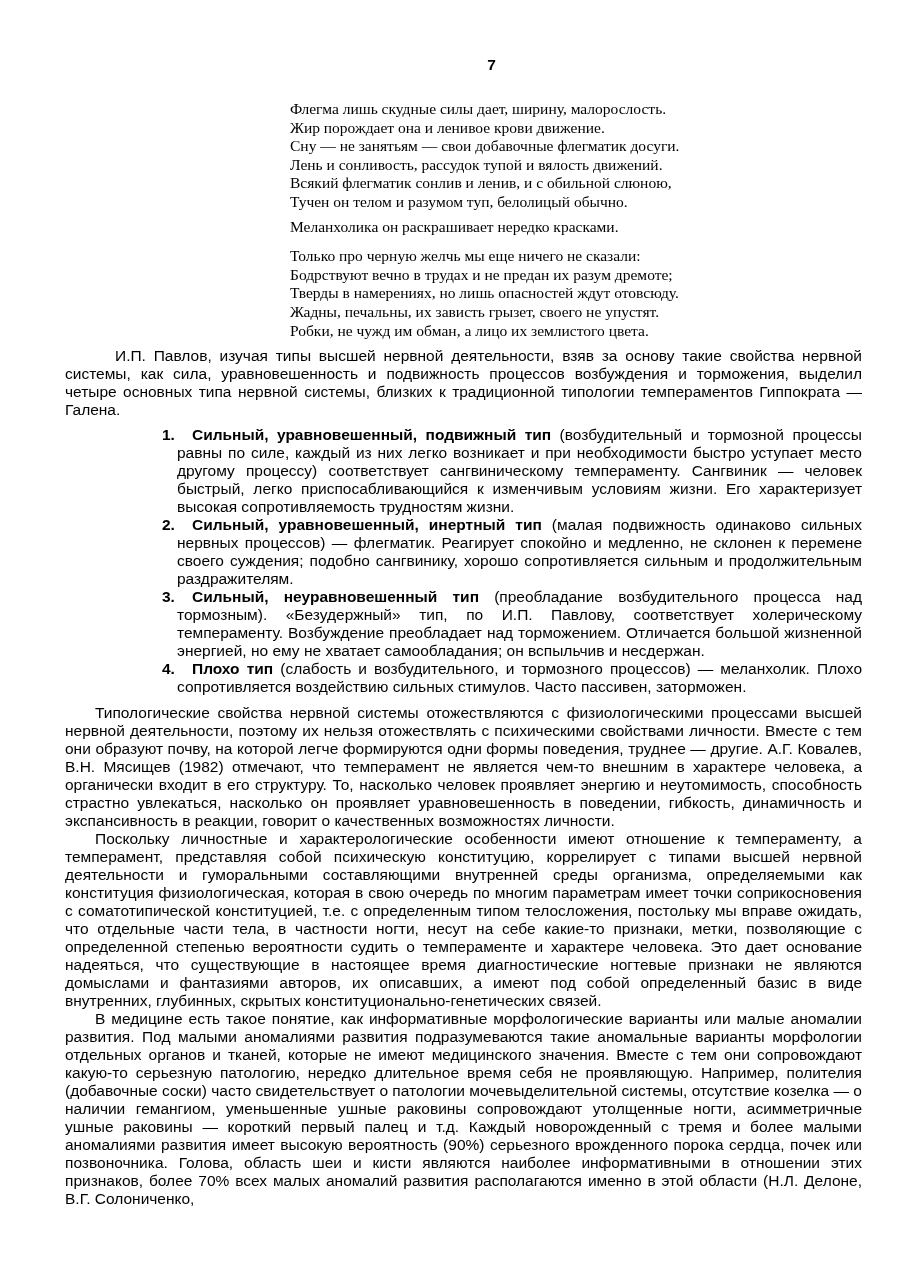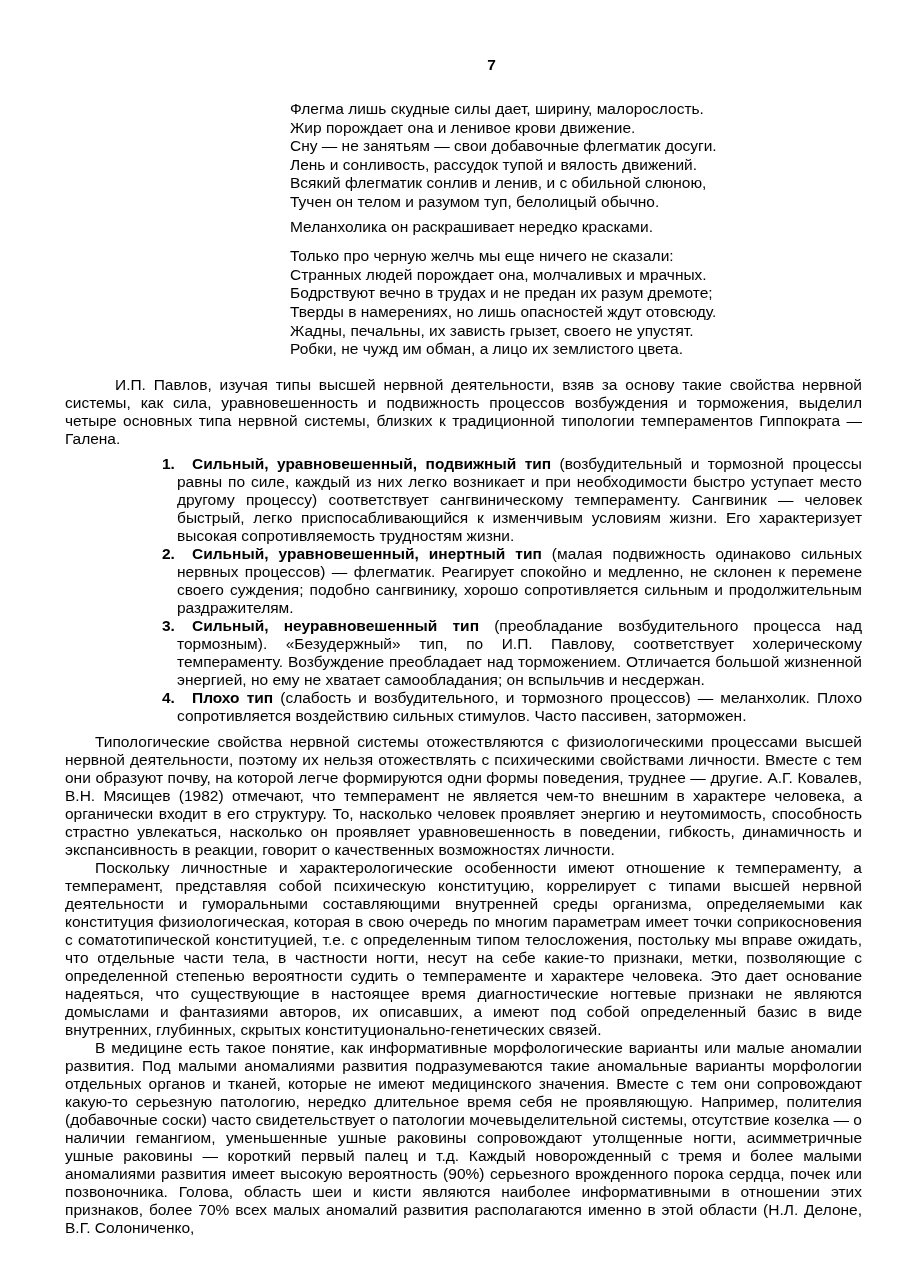--- a/index.html
+++ b/index.html
@@ -21,33 +21,33 @@
     font-weight: bold;
     font-size: 15.5px;
     line-height: 18px;
     margin: 0 0 26px 0;
   }
   .poem {
     margin-left: 225px;
     font-size: 15.5px;
     line-height: 18.6px;
   }
-  .stanza { margin: 0 0 6px 0; }
+  .stanza { margin: 0 0 6px 0; font-family: Liberation Serif, serif; }
   .stanza.gap-after { margin-bottom: 11px; }
   .poem-line { white-space: nowrap; }
   .body-text {
     font-size: 15.5px;
     line-height: 18px;
     text-align: justify;
   }
   p.para {
     margin: 0;
     text-indent: 30px;
   }
-  p.para.first-para { text-indent: 50px; margin-top: 17px; }
+  p.para.first-para { text-indent: 50px; margin-top: 7px; }
   .types-list {
     margin: 7px 0 8px 0;
   }
   .list-item {
     position: relative;
     margin-left: 112px;
     text-indent: 15px;
     text-align: justify;
   }
   .list-num {
@@ -73,21 +73,20 @@
       <div class="poem-line">Сну — не занятьям — свои добавочные флегматик досуги.</div>
       <div class="poem-line">Лень и сонливость, рассудок тупой и вялость движений.</div>
       <div class="poem-line">Всякий флегматик сонлив и ленив, и с обильной слюною,</div>
       <div class="poem-line">Тучен он телом и разумом туп, белолицый обычно.</div>
     </div>
     <div class="stanza gap-after">
       <div class="poem-line">Меланхолика он раскрашивает нередко красками.</div>
     </div>
     <div class="stanza">
       <div class="poem-line">Только про черную желчь мы еще ничего не сказали:</div>
-      <div class="poem-line">Странных людей порождает она, молчаливых и мрачных.</div>
       <div class="poem-line">Бодрствуют вечно в трудах и не предан их разум дремоте;</div>
       <div class="poem-line">Тверды в намерениях, но лишь опасностей ждут отовсюду.</div>
       <div class="poem-line">Жадны, печальны, их зависть грызет, своего не упустят.</div>
       <div class="poem-line">Робки, не чужд им обман, а лицо их землистого цвета.</div>
     </div>
   </div>
 
   <div class="body-text">
 
     <p class="para first-para">И.П. Павлов, изучая типы высшей нервной деятельности, взяв за основу такие свойства нервной системы, как сила, уравновешенность и подвижность процессов возбуждения и торможения, выделил четыре основных типа нервной системы, близких к традиционной типологии темпераментов Гиппократа — Галена.</p>

